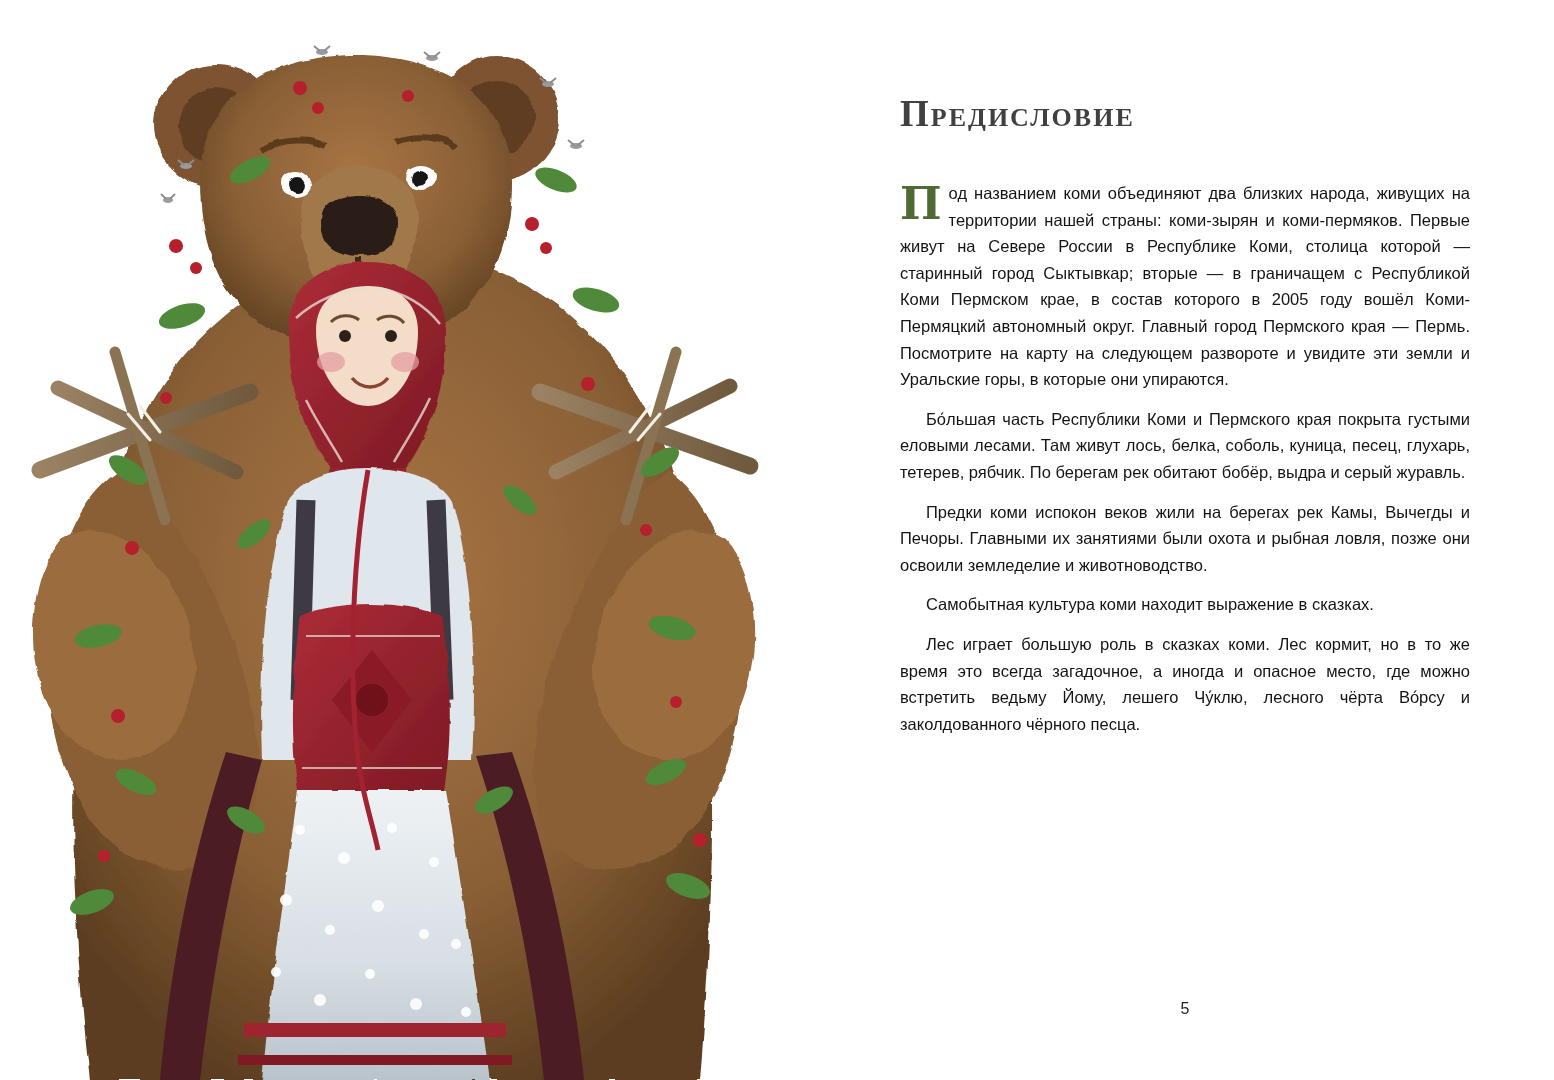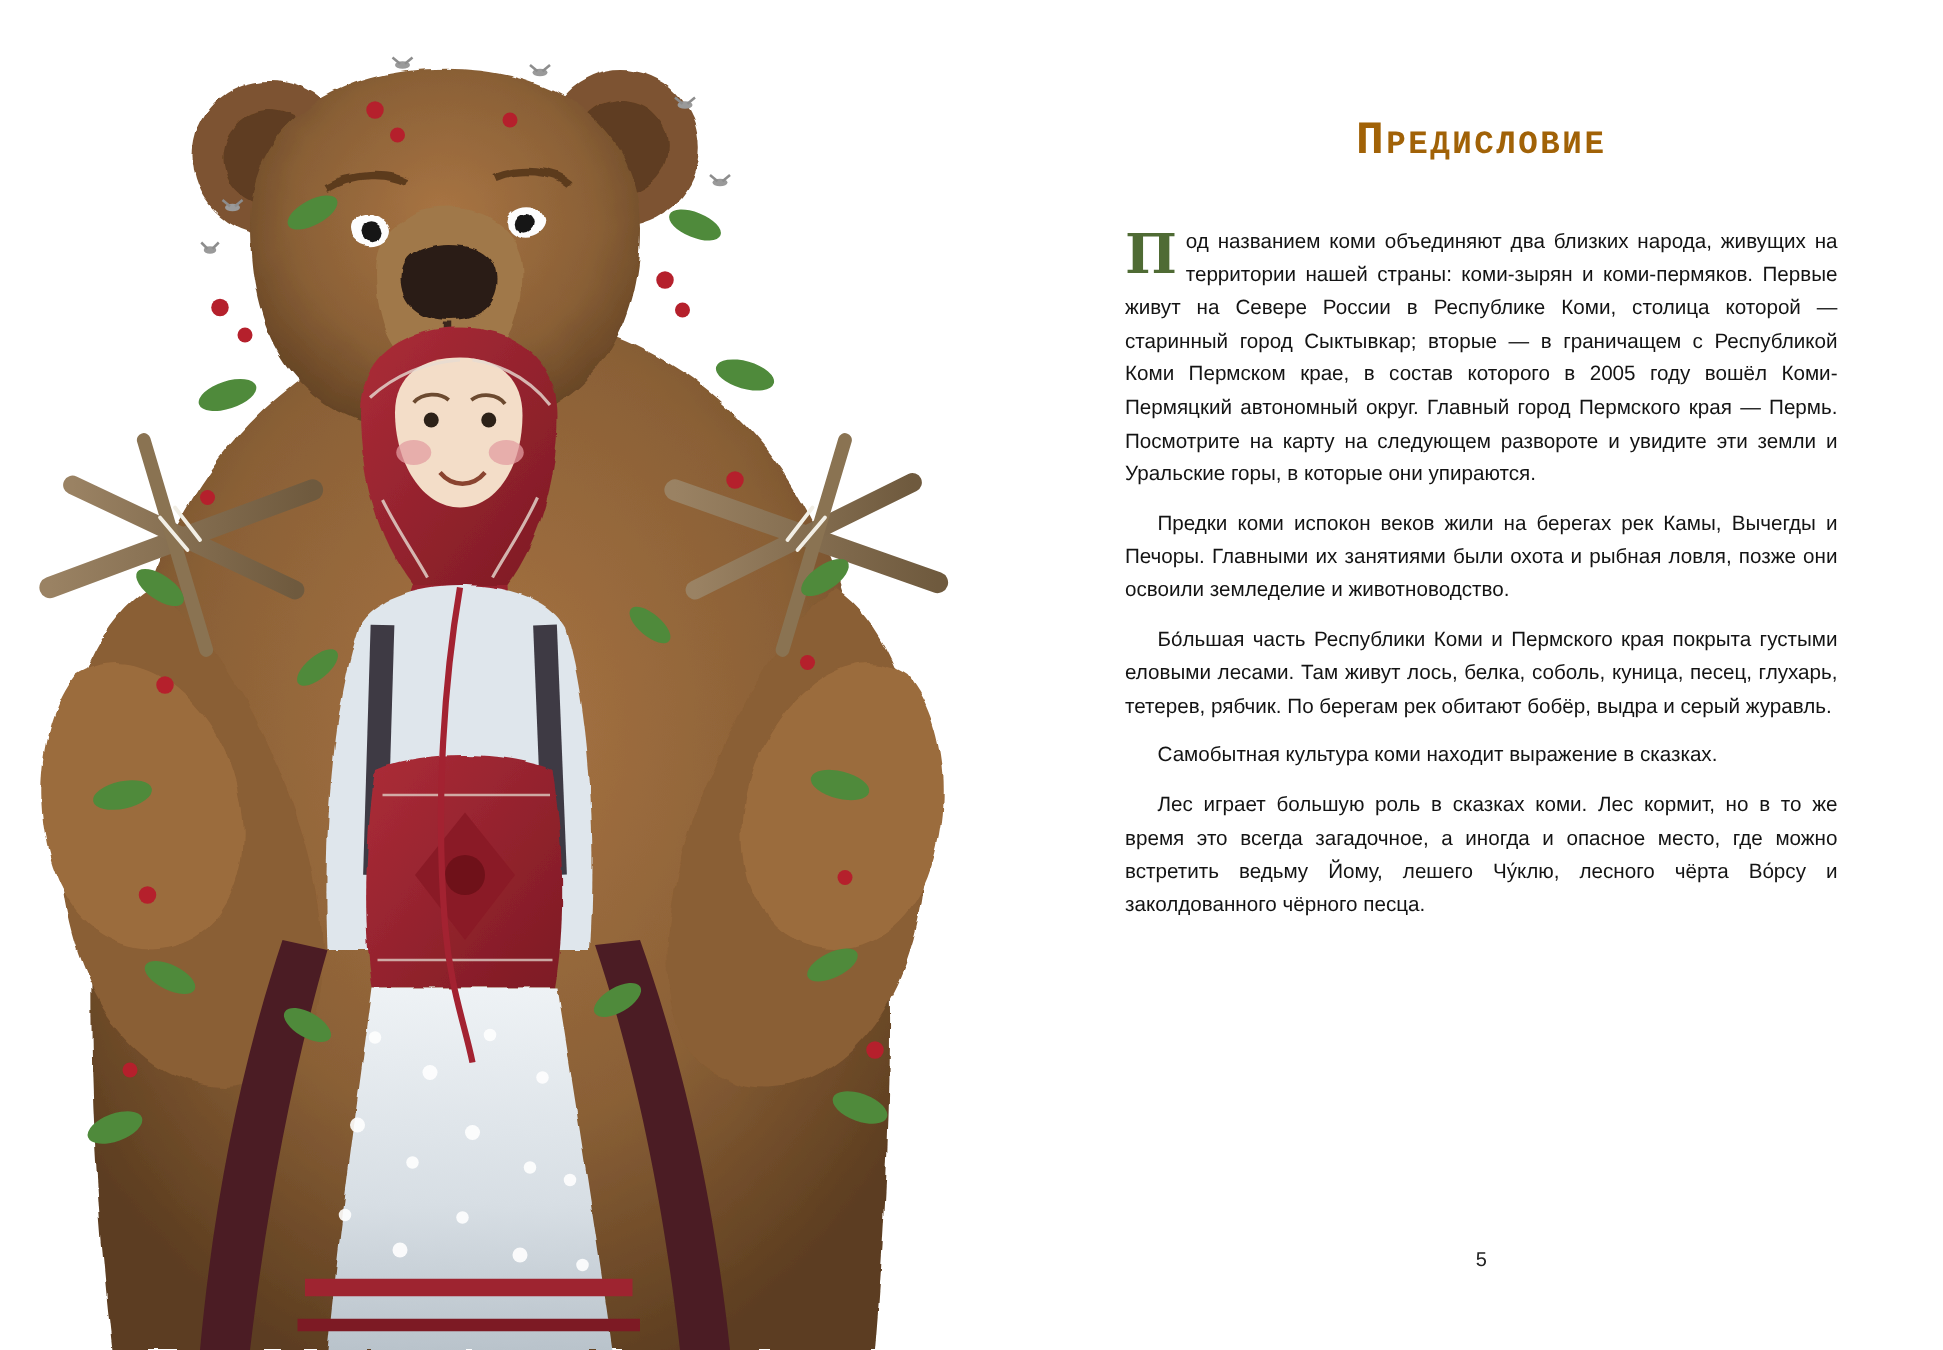--- a/index.html
+++ b/index.html
@@ -35,27 +35,27 @@
     width: 570px;
     height: 1080px;
   }
   .chapter-title {
     margin: 0;
     padding: 0;
     position: absolute;
     top: 92px;
     left: 0;
     width: 570px;
-    text-align: center;
-    font-family: Liberation Mono, monospace;
+    text-align: left;
+    font-family: Liberation Serif, serif;
     font-variant: small-caps;
     font-weight: 700;
     font-size: 37px;
     letter-spacing: 2px;
-    color: #a16207;
+    color: #404040;
   }
   .body-text {
     position: absolute;
     top: 180px;
     left: 0;
     width: 570px;
   }
   .body-text p {
     margin: 0 0 13px 0;
     font-family: "Liberation Sans", sans-serif;
@@ -330,23 +330,23 @@
   </div>
 
   <div class="textcol">
 
     <h1 class="chapter-title">Предисловие</h1>
 
     <div class="body-text">
 
       <p class="first"><span class="dropcap">П</span><span>од названием коми объединяют два близких народа, живущих на территории нашей страны: коми-зырян и коми-пермяков. Первые живут на Севере России в Республике Коми, столица которой — старинный город Сыктывкар; вторые — в граничащем с Республикой Коми Пермском крае, в состав которого в 2005 году вошёл Коми-Пермяцкий автономный округ. Главный город Пермского края — Пермь. Посмотрите на карту на следующем развороте и увидите эти земли и Уральские горы, в которые они упираются.</span></p>
 
+      <p>Бо́льшая часть Республики Коми и Пермского края покрыта густыми еловыми лесами. Там живут лось, белка, соболь, куница, песец, глухарь, тетерев, рябчик. По берегам рек обитают бобёр, выдра и серый журавль.</p>
+
       <p>Предки коми испокон веков жили на берегах рек Камы, Вычегды и Печоры. Главными их занятиями были охота и рыбная ловля, позже они освоили земледелие и животноводство.</p>
-
-      <p>Бо́льшая часть Республики Коми и Пермского края покрыта густыми еловыми лесами. Там живут лось, белка, соболь, куница, песец, глухарь, тетерев, рябчик. По берегам рек обитают бобёр, выдра и серый журавль.</p>
 
       <p>Самобытная культура коми находит выражение в сказках.</p>
 
       <p>Лес играет большую роль в сказках коми. Лес кормит, но в то же время это всегда загадочное, а иногда и опасное место, где можно встретить ведьму Йому, лешего Чу́клю, лесного чёрта Во́рсу и заколдованного чёрного песца.</p>
 
     </div>
 
     <div class="page-number">5</div>
   </div>
 

